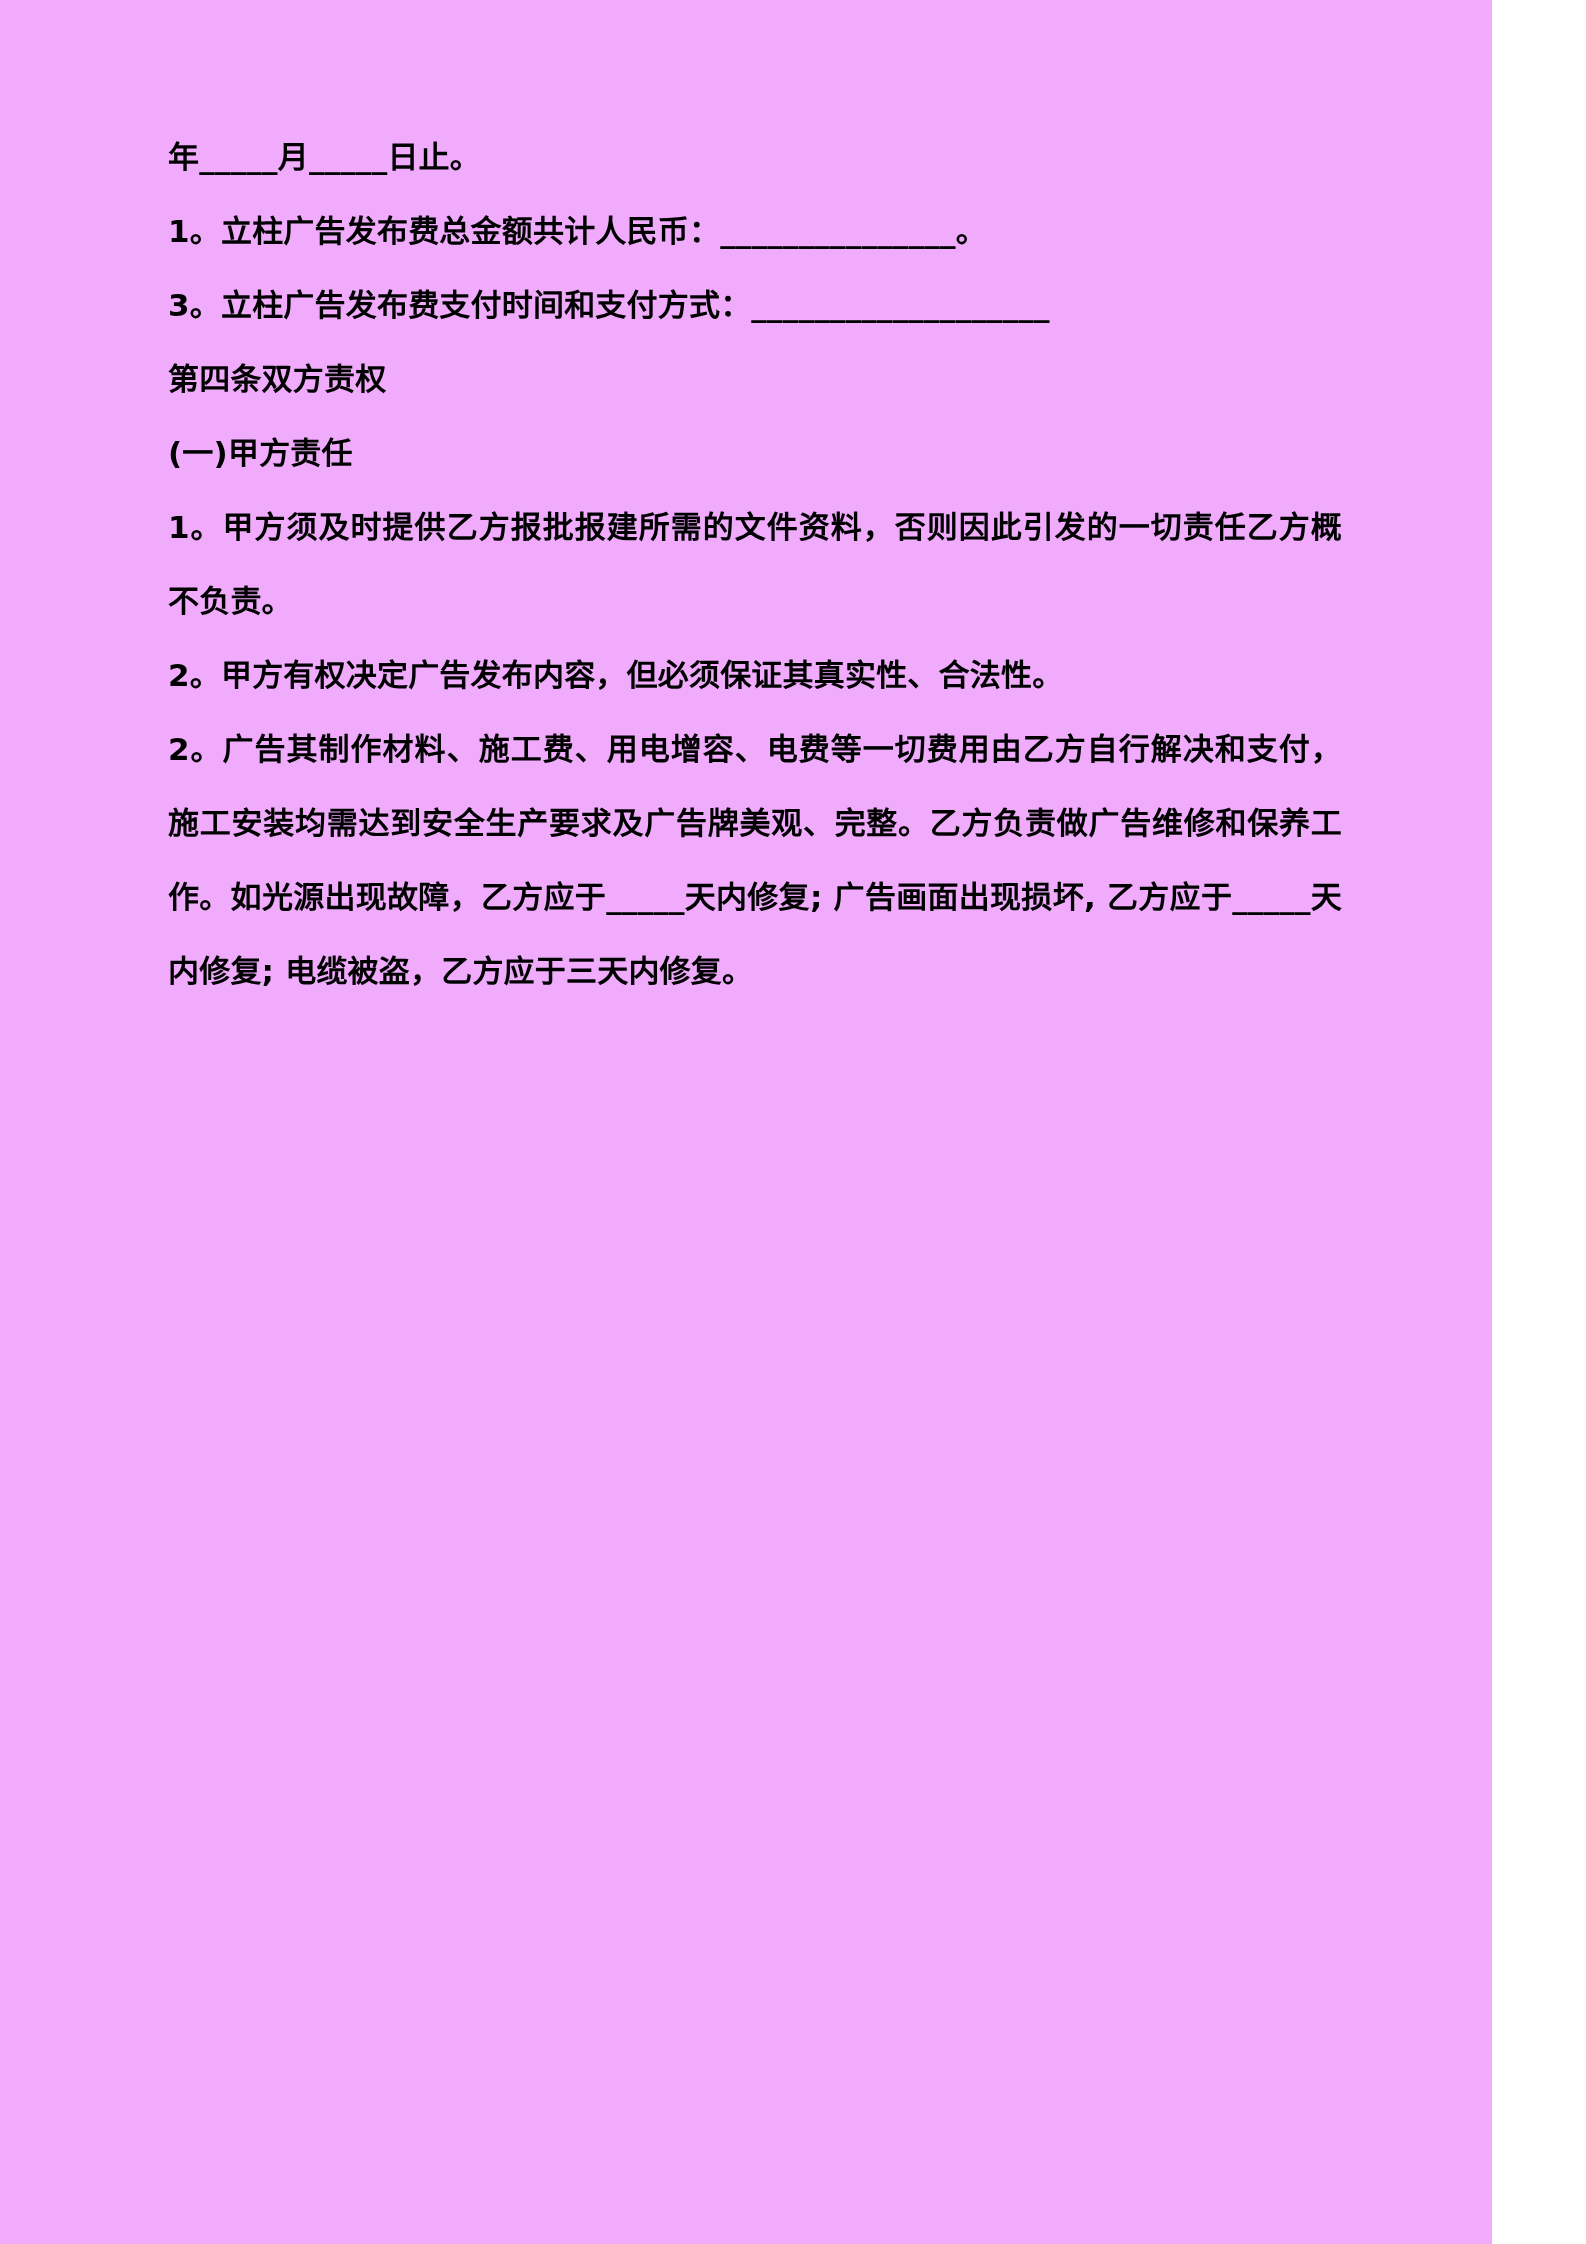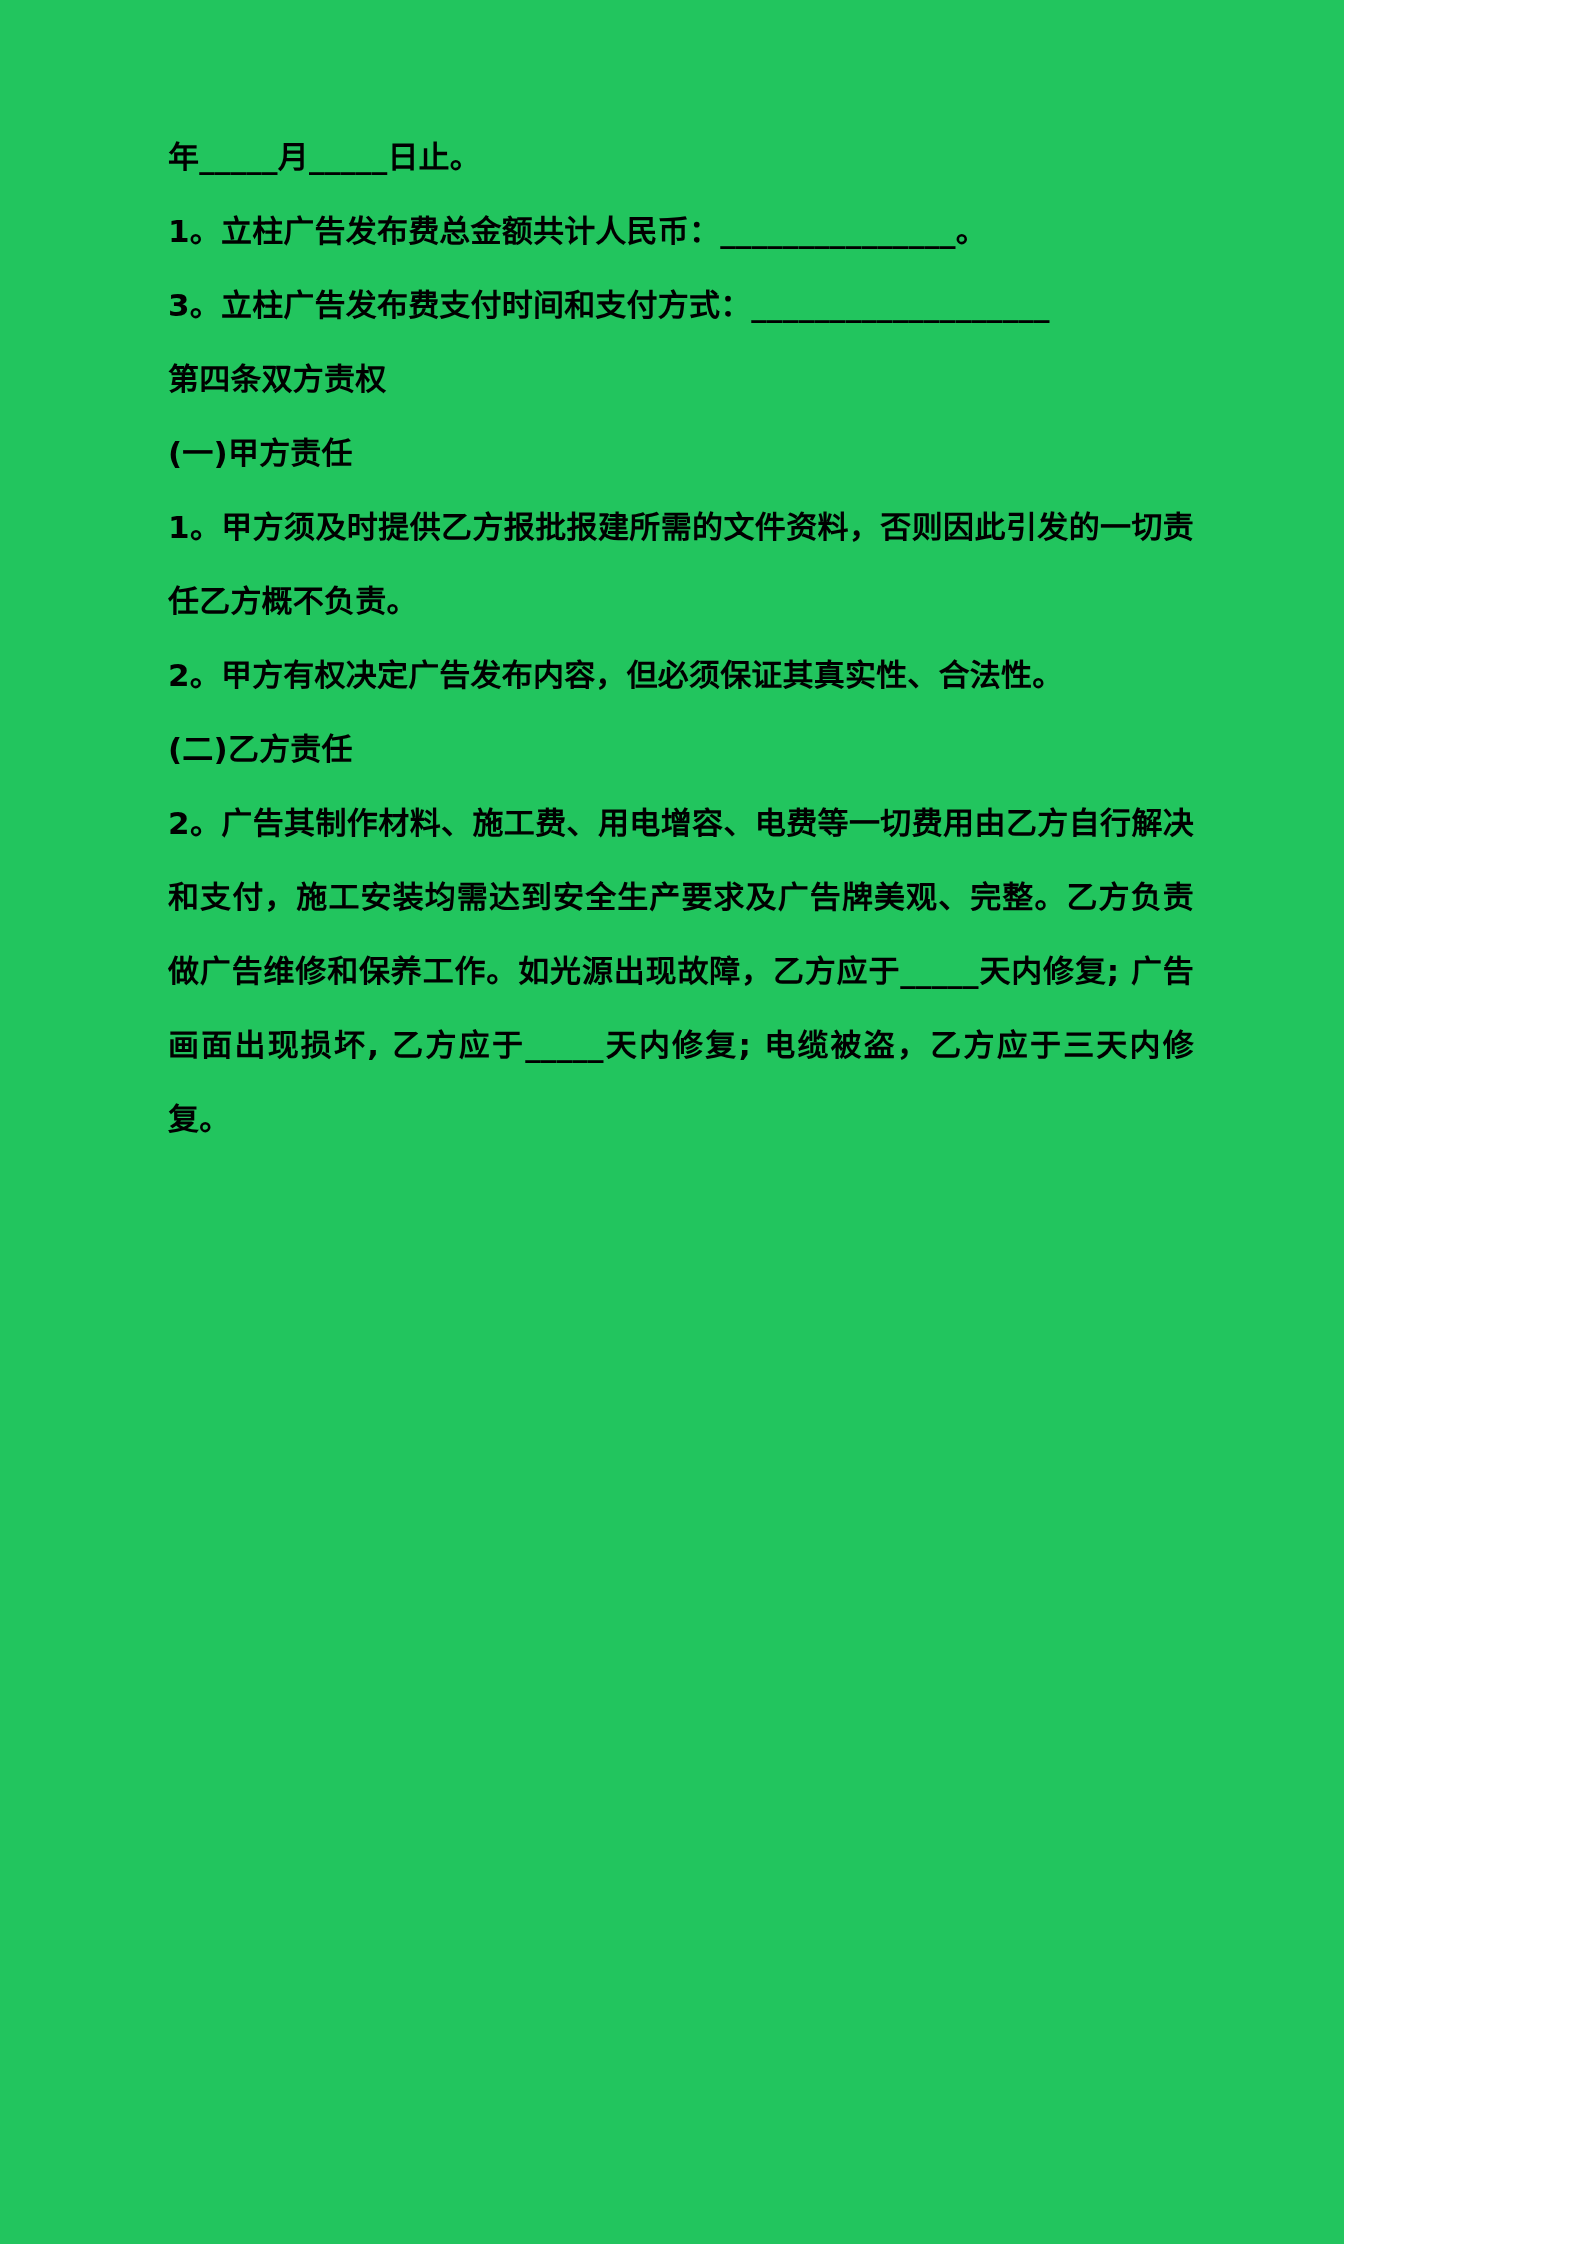--- a/index.html
+++ b/index.html
@@ -6,23 +6,23 @@
   html, body {
     margin: 0;
     padding: 0;
     background: #ffffff;
   }
   body {
     font-family: "DejaVu Sans", "Liberation Sans", sans-serif;
   }
   .page {
     position: relative;
-    width: 1344px;
+    width: 1492px;
     height: 2244px;
-    background: #22c55e;
+    background: #f0abfc;
     box-sizing: border-box;
     padding: 120px 150px 0 168px;
     overflow: hidden;
   }
   .doc-body {
     font-size: 31px;
     line-height: 74px;
     color: #000000;
     font-weight: 700;
     letter-spacing: 0.2px;
@@ -41,16 +41,15 @@
 
 <div class="page">
   <div class="doc-body">
     <p class="para">年_____月_____日止。</p>
     <p class="para">1。立柱广告发布费总金额共计人民币：_______________。</p>
     <p class="para">3。立柱广告发布费支付时间和支付方式：___________________</p>
     <p class="para">第四条双方责权</p>
     <p class="para">(一)甲方责任</p>
     <p class="para">1。甲方须及时提供乙方报批报建所需的文件资料，否则因此引发的一切责任乙方概不负责。</p>
     <p class="para">2。甲方有权决定广告发布内容，但必须保证其真实性、合法性。</p>
-    <p class="para">(二)乙方责任</p>
     <p class="para">2。广告其制作材料、施工费、用电增容、电费等一切费用由乙方自行解决和支付，施工安装均需达到安全生产要求及广告牌美观、完整。乙方负责做广告维修和保养工作。如光源出现故障，乙方应于_____天内修复; 广告画面出现损坏, 乙方应于_____天内修复; 电缆被盗，乙方应于三天内修复。</p>
   </div>
 </div>
 
 </body></html>

